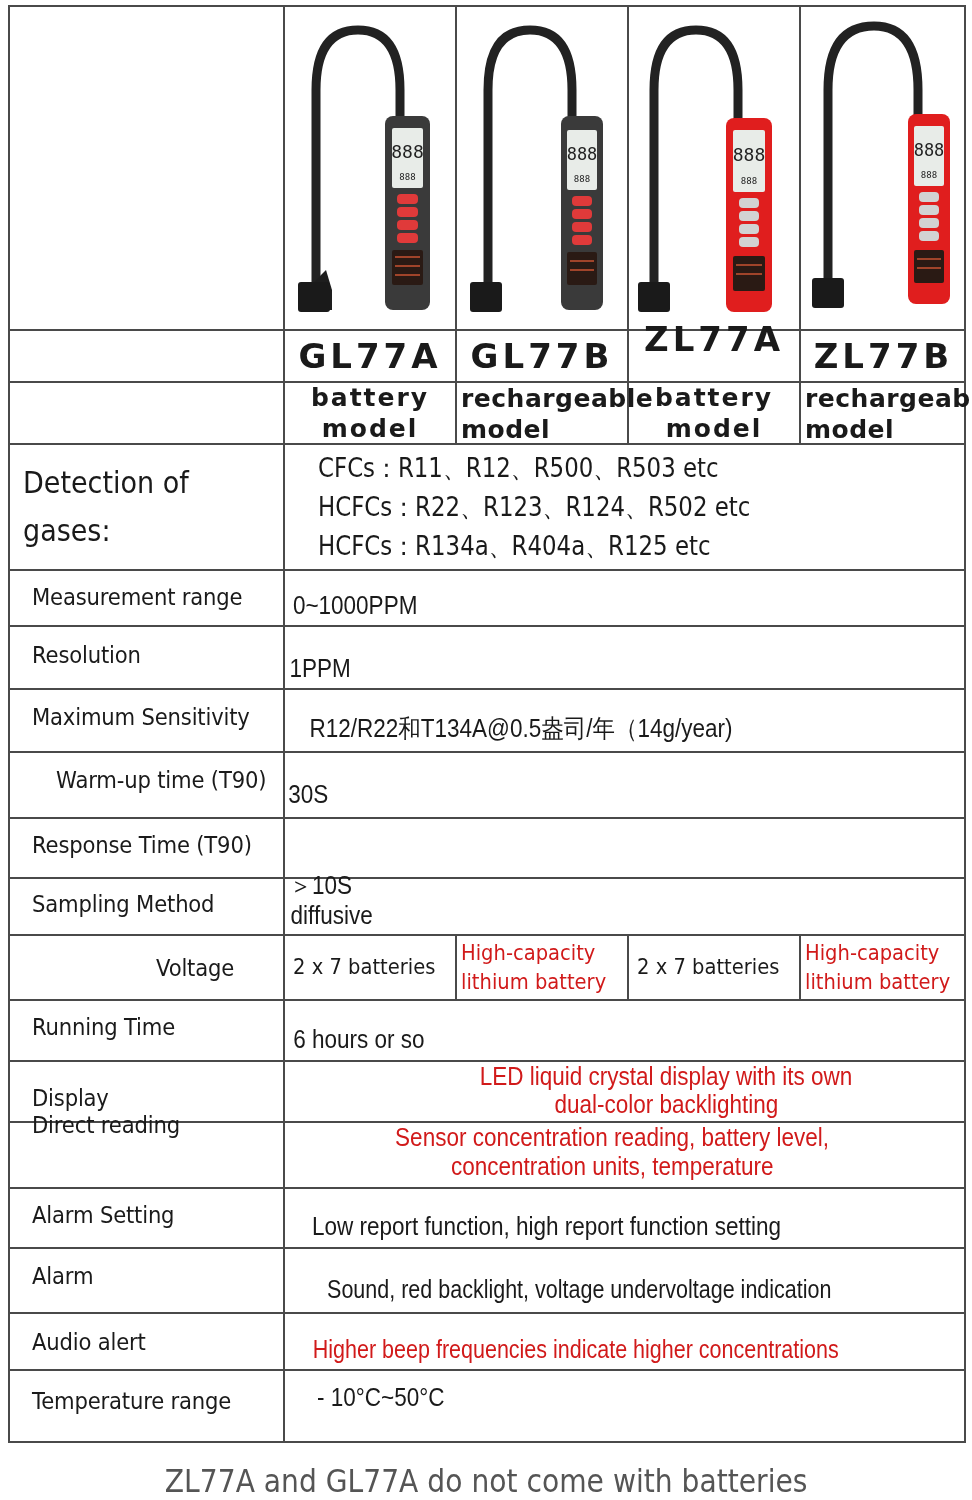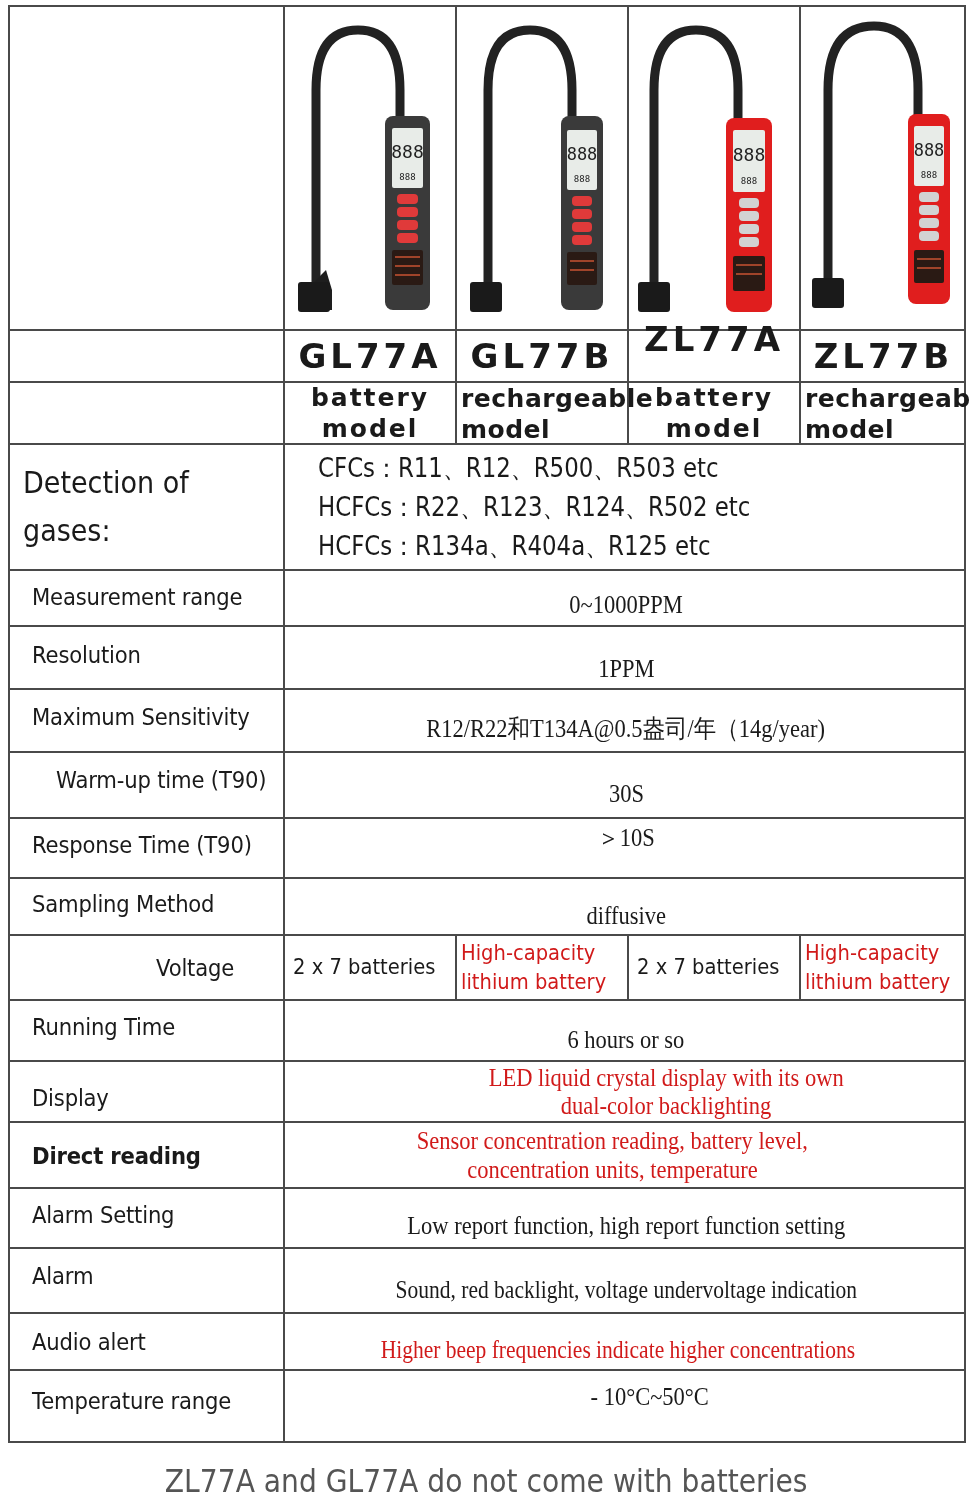--- a/index.html
+++ b/index.html
@@ -6,22 +6,22 @@
   body { width: 972px; height: 1500px; position: relative; overflow: hidden;
          font-family: "Liberation Sans", "DejaVu Sans", sans-serif; color: #1a1a1a; }
   .grid { position: absolute; left: 8px; top: 5px; width: 958px; height: 1438px;
           border: 2px solid #4a4a4a; box-sizing: border-box; }
   .hline { position: absolute; left: 8px; width: 958px; height: 2px; background: #4a4a4a; }
   .vline { position: absolute; width: 2px; background: #4a4a4a; }
   .cell { position: absolute; display: flex; align-items: center; box-sizing: border-box; }
   .label { left: 10px; width: 274px; padding-left: 22px; font-size: 23px;
            font-family: "DejaVu Sans", sans-serif; transform-origin: left center; }
   .label span { display: inline-block; transform: scaleX(0.92); transform-origin: left center; letter-spacing: -0.2px; }
-  .value { left: 286px; width: 680px; justify-content: center; text-align: center; font-size: 25px;
-           font-family: Liberation Serif, serif; }
+  .value { left: 286px; width: 680px; justify-content: flex-start; text-align: center; font-size: 25px;
+           font-family: Liberation Sans, sans-serif; }
   .value span { display: inline-block; transform: scaleX(0.9); }
   .red { color: #d11a1a; }
   .model-name { font-size: 34px; font-weight: bold; letter-spacing: 4px; justify-content: center;
                 font-family: "DejaVu Sans", sans-serif; }
   .model-sub { font-size: 25px; font-weight: bold; letter-spacing: 2px; line-height: 31px;
                font-family: "DejaVu Sans", sans-serif; }
   .model-sub.center { justify-content: center; text-align: center; }
   .model-sub.left { justify-content: flex-start; text-align: left; padding-left: 4px; letter-spacing: 0.5px; font-weight: 600; }
   .gases { left: 318px; width: 640px; flex-direction: column; align-items: flex-start; justify-content: center;
            font-size: 26px; line-height: 39px; font-family: "DejaVu Sans", sans-serif; }
@@ -190,21 +190,21 @@
 <div class="cell label" style="top:753px; height:64px; padding-bottom:10px;margin-left:24px;">
     <span>Warm-up time (T90)</span>
   </div>
 <div class="cell value" style="top:762px; height:64px;">
     <span>30S</span>
   </div>
 
 <div class="cell label" style="top:819px; height:58px; padding-bottom:6px;">
     <span>Response Time (T90)</span>
   </div>
-<div class="cell value" style="top:808px; height:58px;">
+<div class="cell value" style="top:856px; height:58px;">
     <span>＞10S</span>
   </div>
 
 <div class="cell label" style="top:879px; height:55px; padding-bottom:6px;">
     <span>Sampling Method</span>
   </div>
 <div class="cell value" style="top:888px; height:55px;">
     <span>diffusive</span>
   </div>
 
@@ -234,21 +234,21 @@
   </div>
 
 <div class="cell label" style="top:1062px; height:59px; padding-top:12px;">
     <span>Display</span>
   </div>
 <div class="cell value red" style="top:1062px; height:59px; flex-direction:column; line-height:28px;margin-left:40px;">
   <span>LED liquid crystal display with its own</span>
   <span>dual-color backlighting</span>
 </div>
 
-<div class="cell label" style="top:1124px; height:56px; padding-top:8px;font-weight:bold;">
+<div class="cell label" style="top:1093px; height:56px; padding-top:8px;">
     <span>Direct reading</span>
   </div>
 <div class="cell value red" style="top:1123px; height:64px; flex-direction:column; line-height:29px; padding-right:28px;">
   <span>Sensor concentration reading, battery level,</span>
   <span>concentration units, temperature</span>
 </div>
 
 <div class="cell label" style="top:1189px; height:58px; padding-bottom:6px;">
     <span>Alarm Setting</span>
   </div>

